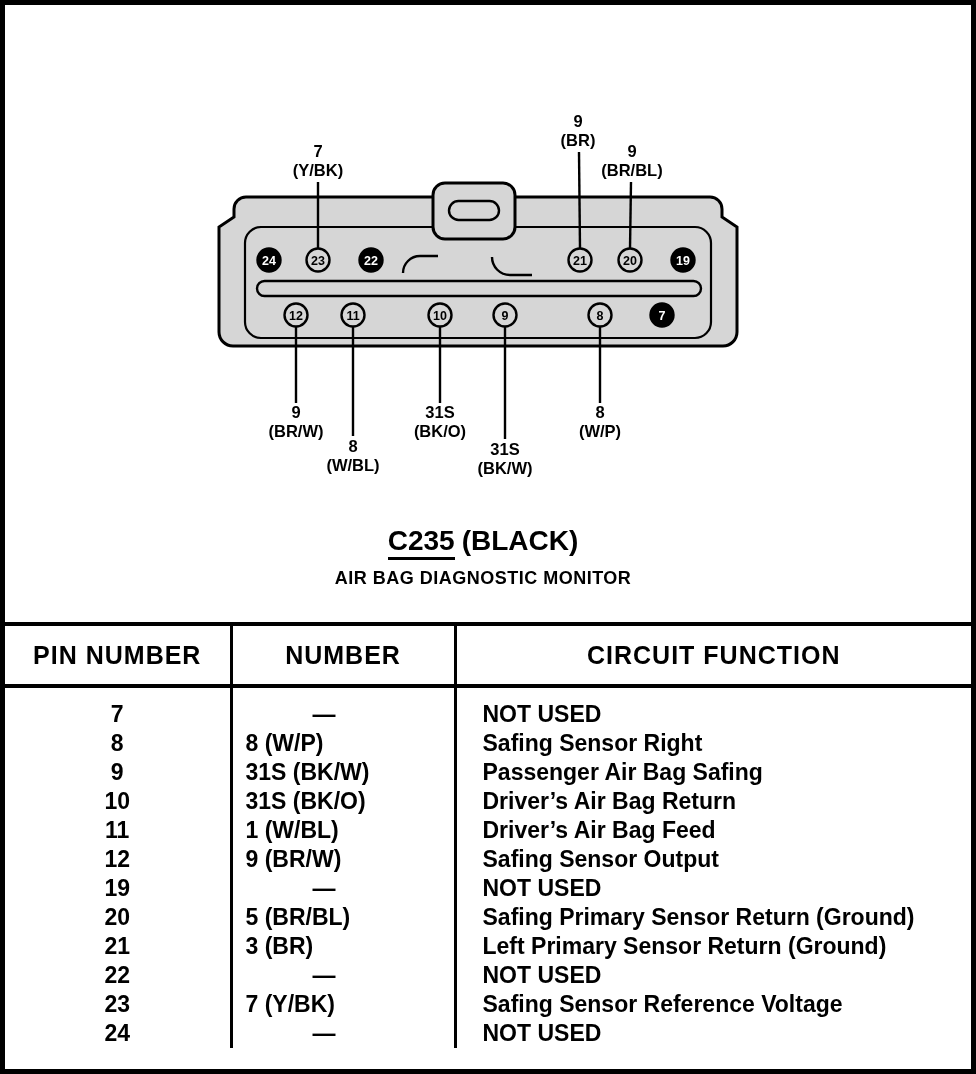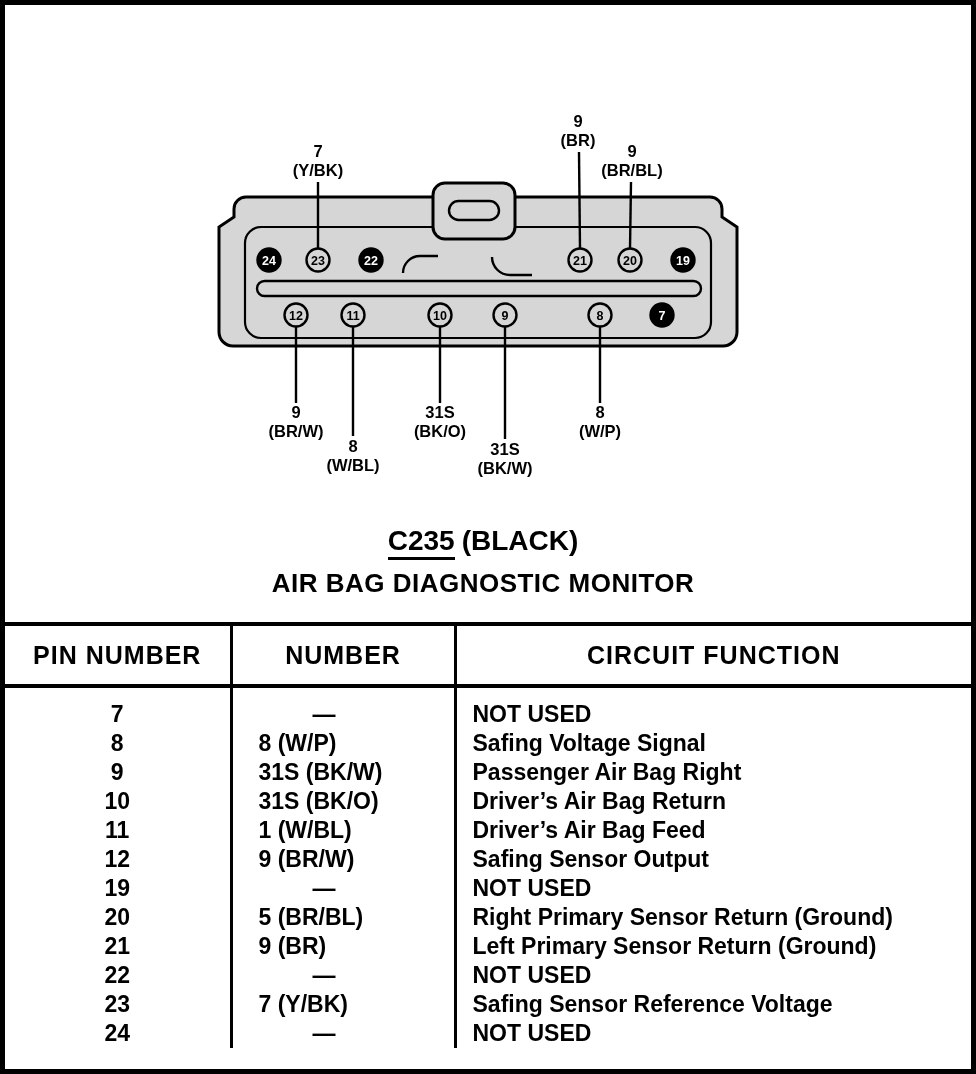--- a/index.html
+++ b/index.html
@@ -20,21 +20,21 @@
     width:966px; height:617px;
   }
   .diagram svg { position:absolute; top:0; left:0; }
   svg text { font-family:"Liberation Sans", sans-serif; }
   .titles {
     position:absolute; left:0; width:956px; text-align:center;
   }
   .title1 { top:520px; font-size:28px; font-weight:bold; }
   .title1 .cname { border-bottom:3px solid #000; padding-bottom:1px; }
   .title1 .csuffix { margin-left:7px; }
-  .title2 { top:563px; font-size:26px; font-weight:bold; letter-spacing:0.5px; }
+  .title2 { top:563px; font-size:18px; font-weight:bold; letter-spacing:0.5px; }
 
   table.pin-table {
     width:966px;
     border-collapse:collapse;
     border-top:4px solid #000;
     font-weight:bold;
   }
   .pin-table th {
     font-size:25px;
     height:62px;
@@ -46,22 +46,22 @@
   .pin-table th:nth-child(1), .pin-table td:nth-child(1) { width:226px; }
   .pin-table th:nth-child(2), .pin-table td:nth-child(2) { width:224px; }
   .pin-table th:nth-child(1), .pin-table td:nth-child(1),
   .pin-table th:nth-child(2), .pin-table td:nth-child(2) { border-right:3px solid #000; }
   .pin-table td {
     font-size:23px;
     line-height:29px;
     height:29px;
   }
   .pin-table td:nth-child(1) { text-align:center; }
-  .pin-table td:nth-child(2) { text-align:left; padding-left:26px; }
-  .pin-table td:nth-child(3) { text-align:left; padding-left:16px; }
+  .pin-table td:nth-child(2) { text-align:left; padding-left:13px; }
+  .pin-table td:nth-child(3) { text-align:left; padding-left:26px; }
   .pin-table td.dash { padding-left:80px; }
   .pin-table tbody tr:first-child td { padding-top:12px; }
 </style>
 </head>
 <body>
 
 <div class="page">
 
   <div class="diagram">
     <svg width="966" height="617" viewBox="0 0 966 617">
@@ -190,26 +190,26 @@
     </thead>
     <tbody>
         <tr>
           <td>7</td>
           <td class="dash">—</td>
           <td>NOT USED</td>
         </tr>
         <tr>
           <td>8</td>
           <td>8 (W/P)</td>
-          <td>Safing Voltage Signal</td>
+          <td>Safing Sensor Right</td>
         </tr>
         <tr>
           <td>9</td>
           <td>31S (BK/W)</td>
-          <td>Passenger Air Bag Right</td>
+          <td>Passenger Air Bag Safing</td>
         </tr>
         <tr>
           <td>10</td>
           <td>31S (BK/O)</td>
           <td>Driver’s Air Bag Return</td>
         </tr>
         <tr>
           <td>11</td>
           <td>1 (W/BL)</td>
           <td>Driver’s Air Bag Feed</td>
@@ -220,25 +220,25 @@
           <td>Safing Sensor Output</td>
         </tr>
         <tr>
           <td>19</td>
           <td class="dash">—</td>
           <td>NOT USED</td>
         </tr>
         <tr>
           <td>20</td>
           <td>5 (BR/BL)</td>
-          <td>Right Primary Sensor Return (Ground)</td>
+          <td>Safing Primary Sensor Return (Ground)</td>
         </tr>
         <tr>
           <td>21</td>
-          <td>9 (BR)</td>
+          <td>3 (BR)</td>
           <td>Left Primary Sensor Return (Ground)</td>
         </tr>
         <tr>
           <td>22</td>
           <td class="dash">—</td>
           <td>NOT USED</td>
         </tr>
         <tr>
           <td>23</td>
           <td>7 (Y/BK)</td>

